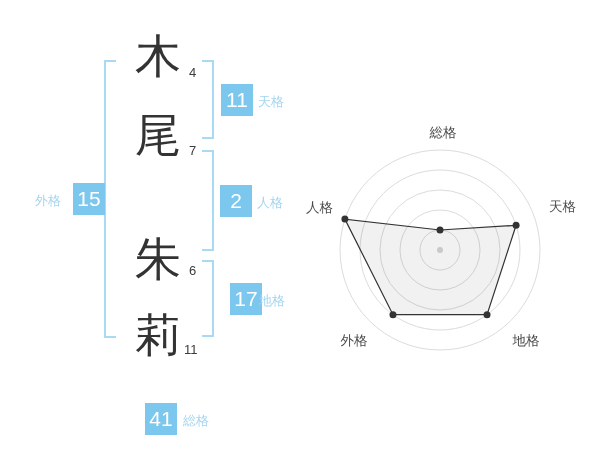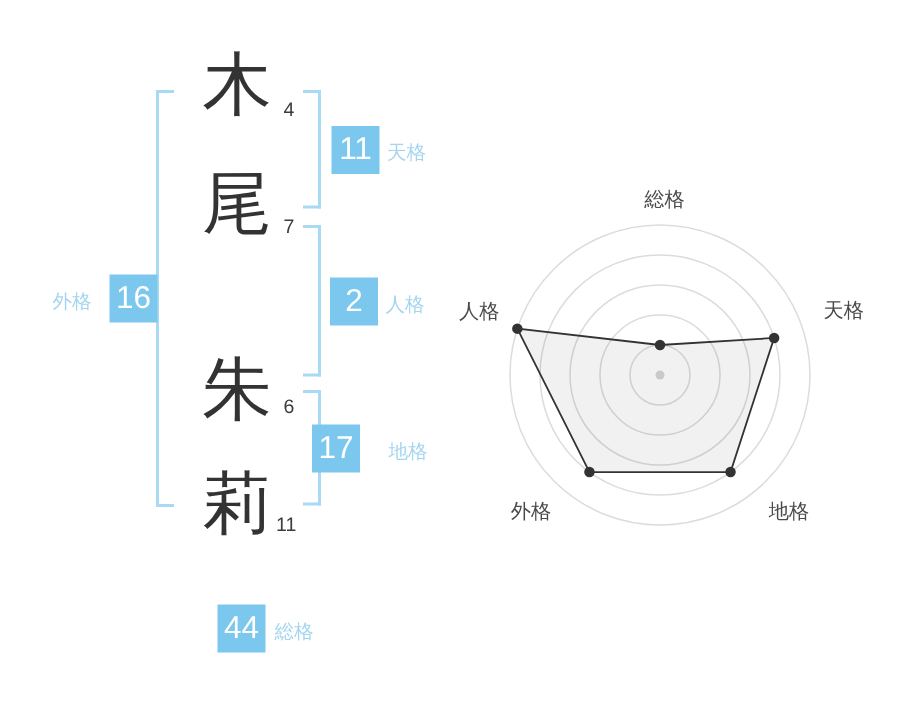--- a/index.html
+++ b/index.html
@@ -25,21 +25,21 @@
   .bracket-chikaku{left:202px;top:260px;height:77px;}
   .bracket-gaikaku{left:104px;top:60px;height:278px;}
   
   .badge{
     position:absolute;width:32px;height:32px;background:#7cc7ee;color:#ffffff;
     font-size:21px;line-height:32px;text-align:center;
   }
   .badge-tenkaku{left:221px;top:84px}
   .badge-jinkaku{left:220px;top:185px}
   .badge-gaikaku{left:73px;top:183px}
-  .badge-chikaku{left:208px;top:283px}
+  .badge-chikaku{left:230px;top:283px}
   .badge-soukaku{left:145px;top:403px}
   .kaku-label{position:absolute;font-size:13px;line-height:1;color:#a5d5f0;}
   .label-tenkaku{left:258px;top:95px}
   .label-jinkaku{left:257px;top:196px}
   .label-gaikaku{left:35px;top:194px}
   .label-chikaku{left:259px;top:294px}
   .label-soukaku{left:183px;top:414px}
   
   #radar{position:absolute;left:0;top:0;}
 </style>
@@ -62,27 +62,27 @@
   <div class="bracket right-side bracket-jinkaku"></div>
   <div class="bracket right-side bracket-chikaku"></div>
   <div class="bracket left-side bracket-gaikaku"></div>
 
   <div class="badge badge-tenkaku">11</div>
   <div class="kaku-label label-tenkaku">天格</div>
 
   <div class="badge badge-jinkaku">2</div>
   <div class="kaku-label label-jinkaku">人格</div>
 
-  <div class="badge badge-gaikaku">16</div>
+  <div class="badge badge-gaikaku">15</div>
   <div class="kaku-label label-gaikaku">外格</div>
 
   <div class="badge badge-chikaku">17</div>
   <div class="kaku-label label-chikaku">地格</div>
 
-  <div class="badge badge-soukaku">44</div>
+  <div class="badge badge-soukaku">41</div>
   <div class="kaku-label label-soukaku">総格</div>
 
   <svg id="radar" width="600" height="470" viewBox="0 0 600 470" xmlns="http://www.w3.org/2000/svg">
       <circle cx="440" cy="250" r="20" fill="none" stroke="#dcdcdc" stroke-width="1"></circle>
       <circle cx="440" cy="250" r="40" fill="none" stroke="#dcdcdc" stroke-width="1"></circle>
       <circle cx="440" cy="250" r="60" fill="none" stroke="#dcdcdc" stroke-width="1"></circle>
       <circle cx="440" cy="250" r="80" fill="none" stroke="#dcdcdc" stroke-width="1"></circle>
       <circle cx="440" cy="250" r="100" fill="none" stroke="#dcdcdc" stroke-width="1"></circle>
       <polygon points="440,230 516.0845213036123,225.27864045000422 487.02282018339787,314.7213595499958 392.9771798166022,314.7213595499958 344.89434837048464,219.09830056250527" fill="rgba(0,0,0,0.055)" stroke="#333" stroke-width="1.2"></polygon>
       <circle cx="440" cy="250" r="3" fill="#c9c9c9"></circle>

